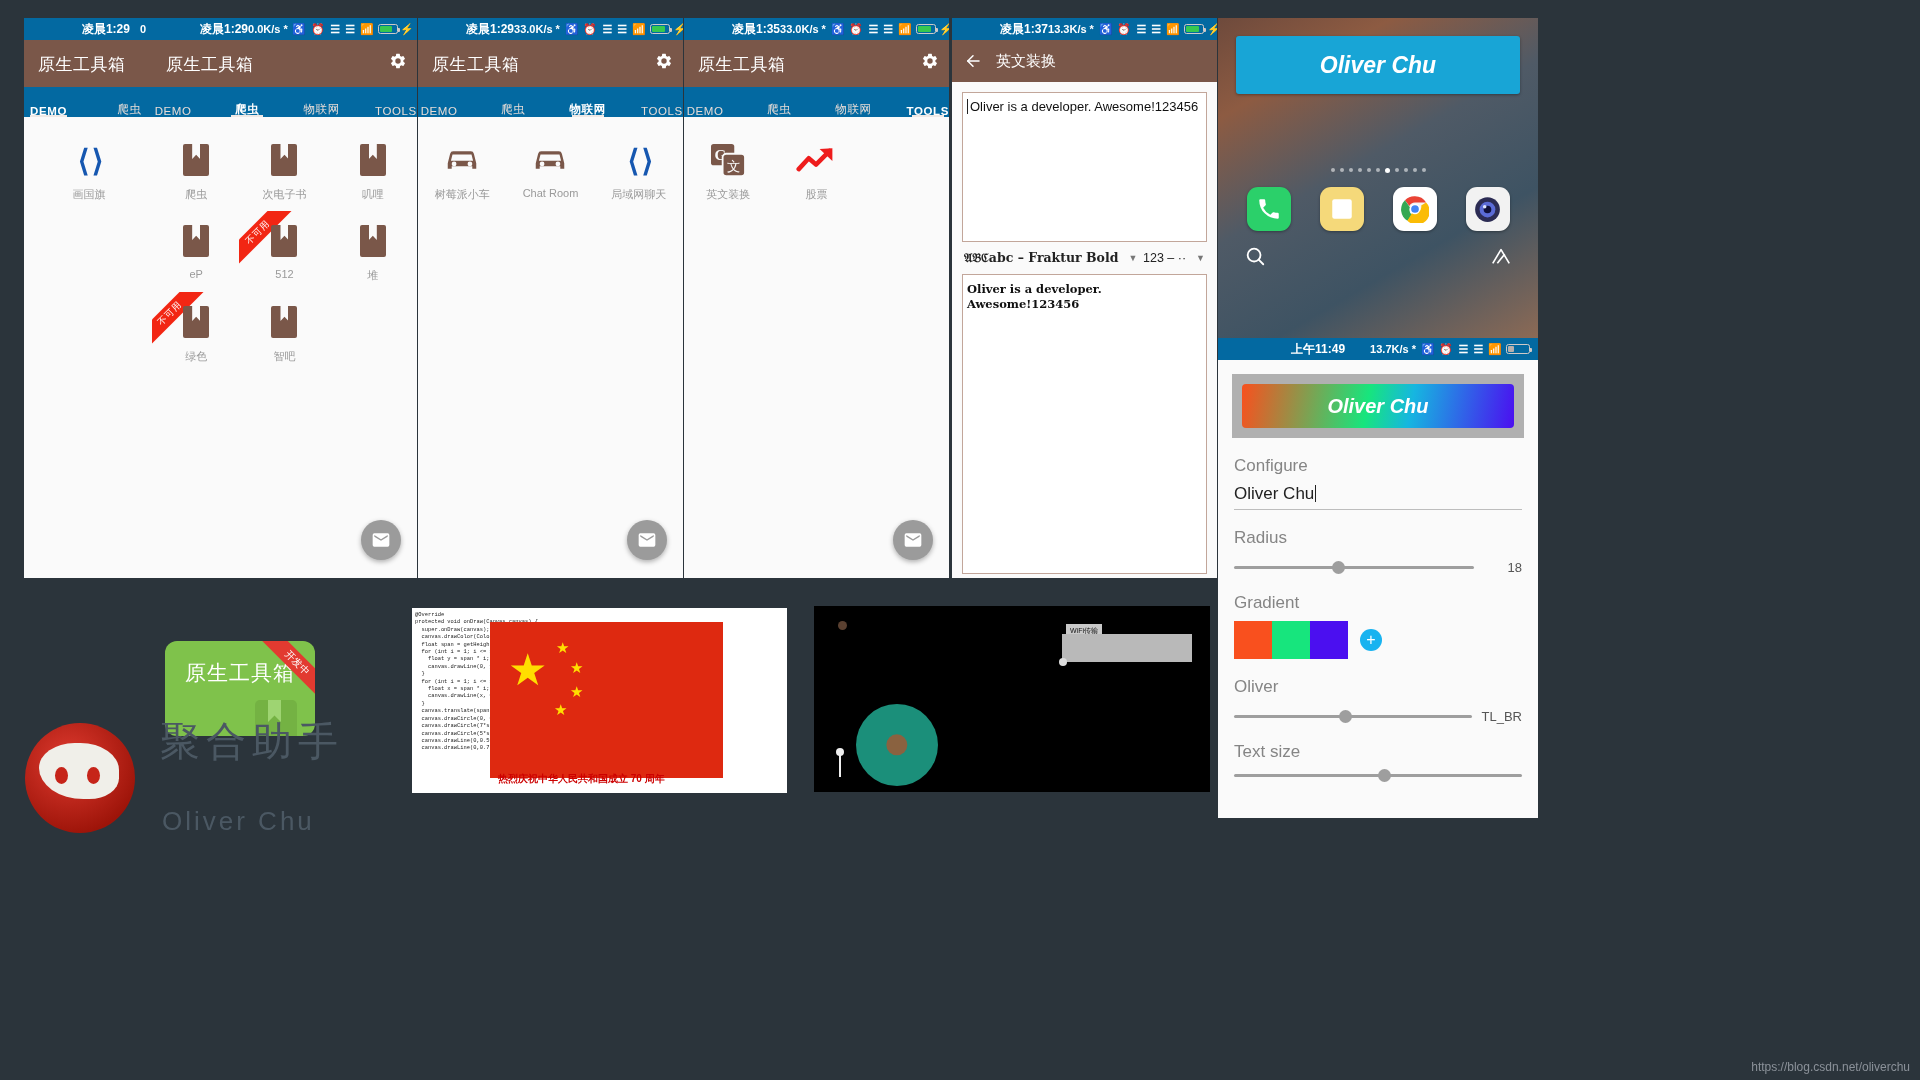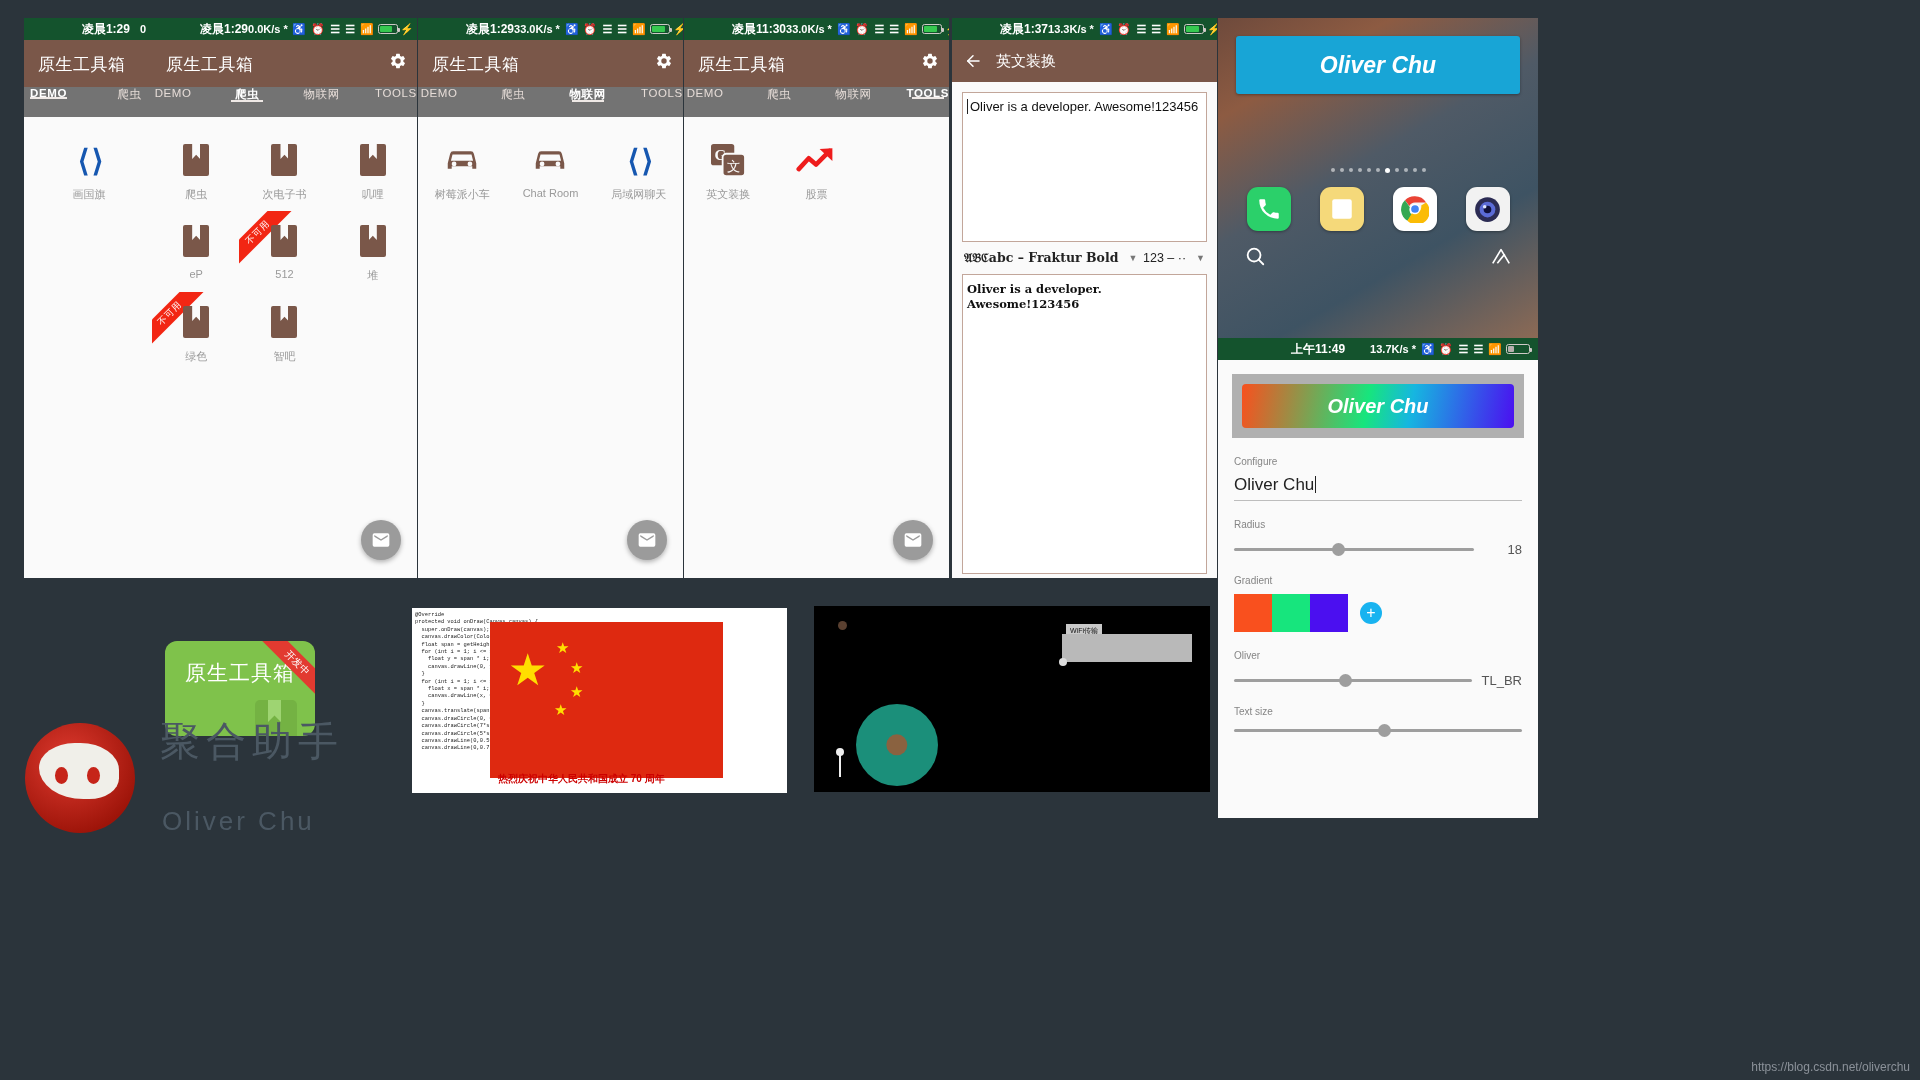--- a/index.html
+++ b/index.html
@@ -10,21 +10,21 @@
     position:relative;
   }
   
   .phone {
     position:absolute;
     background:#fafafa;
     overflow:hidden;
   }
   .statusbar {
     height:22px;
-    background:#14532d;
+    background:#0369a1;
     color:#fff;
     font-size:12px;
     font-weight:bold;
     display:flex;
     align-items:center;
     justify-content:space-between;
     padding:0 8px;
     white-space:nowrap;
   }
   .sb-left { flex:1; text-align:center; padding-left:40px;}
@@ -47,23 +47,23 @@
     padding:13px 14px 11px 14px;
     font-weight:400;
     letter-spacing:0.5px;
   }
   .gear {
     position:absolute; right:10px; top:12px;
     width:18px;height:18px;
   }
   .tabs {
     display:flex;
-    background:#737373;
+    background:#0369a1;
     height:30px;
-    align-items:flex-start;
+    align-items:flex-end;
     font-size:11.5px;
     letter-spacing:.6px;
     gap:32px;
   }
   .tab {
     flex:1;
     color:#e6dcd7;
     display:flex; align-items:center; justify-content:center;
     position:relative;
     white-space:nowrap;
@@ -159,21 +159,21 @@
   
   .cfg{ background:#fafafa; }
   .cfg-preview{
     margin:14px 14px 0 14px;background:#b0b0b0;padding:10px;
   }
   .cfg-grad{
     height:44px;border-radius:4px;
     display:flex;align-items:center;justify-content:center;
     color:#fff;font-style:italic;font-weight:bold;font-size:20px;
   }
-  .cfg-label{ font-size:10px;color:#858585;margin:18px 0 0 16px;}
+  .cfg-label{ font-size:17px;color:#858585;margin:18px 0 0 16px;}
   .cfg-input{ margin:8px 16px 0 16px;border-bottom:1px solid #bdbdbd;padding-bottom:5px;font-size:17px;color:#212121;position:relative;}
   .cfg-input .cur{display:inline-block;width:1px;height:17px;background:#222;vertical-align:-3px;margin-left:1px;}
   .slider-row{display:flex;align-items:center;margin:12px 16px 0 16px;}
   .slider{flex:1;height:3px;background:#9e9e9e;border-radius:2px;position:relative;margin-right:10px;}
   .slider .knob{position:absolute;top:-5px;width:13px;height:13px;border-radius:50%;background:#9e9e9e;}
   .slider-val{font-size:13px;color:#555;min-width:38px;text-align:right;}
   .swatches{display:flex;align-items:center;margin:8px 16px 0 16px;gap:0;}
   .swatch{width:38px;height:38px;}
   .addbtn{width:22px;height:22px;border-radius:50%;background:#18b3f0;color:#fff;display:flex;align-items:center;justify-content:center;font-size:16px;margin-left:12px;line-height:1;}
   .addwidget{
@@ -403,21 +403,21 @@
   </div>
   <div class="fab">
     <svg width="20" height="20" viewBox="0 0 24 24" fill="#fff">
         <path d="M20 4H4a2 2 0 00-2 2v12a2 2 0 002 2h16a2 2 0 002-2V6a2 2 0 00-2-2zm0 4l-8 5-8-5V6l8 5 8-5v2z"></path>
       </svg>
   </div>
 </div>
 
 <div class="phone" style="left:684px;top:18px;width:265px;height:560px;">
   <div class="statusbar">
-    <span class="sb-left">凌晨11:30</span>
+    <span class="sb-left">凌晨1:35</span>
     <span class="sb-right">
       <span>33.0K/s</span>
       <span class="sb-icons">* ♿ ⏰ ☰ ☰ 📶</span>
       <span class="battery">
           <i></i>
         </span>⚡
     </span>
   </div>
   <div class="appbar">
     <div class="appbar-title">原生工具箱</div>

